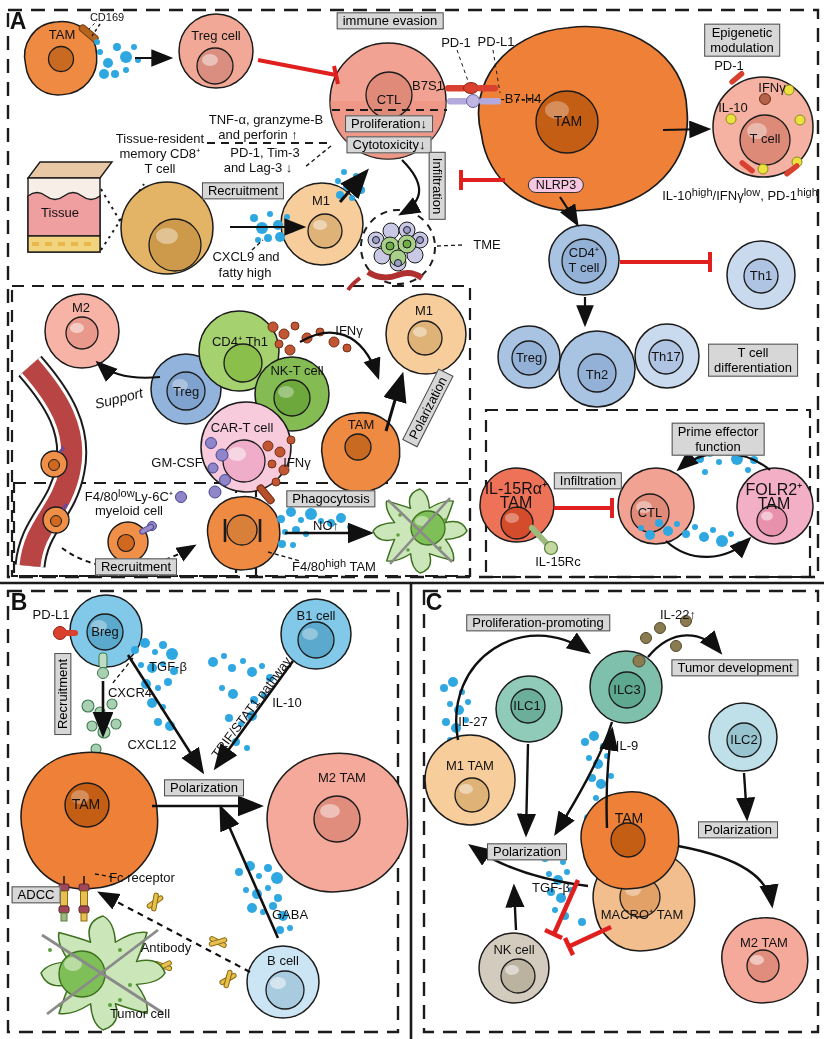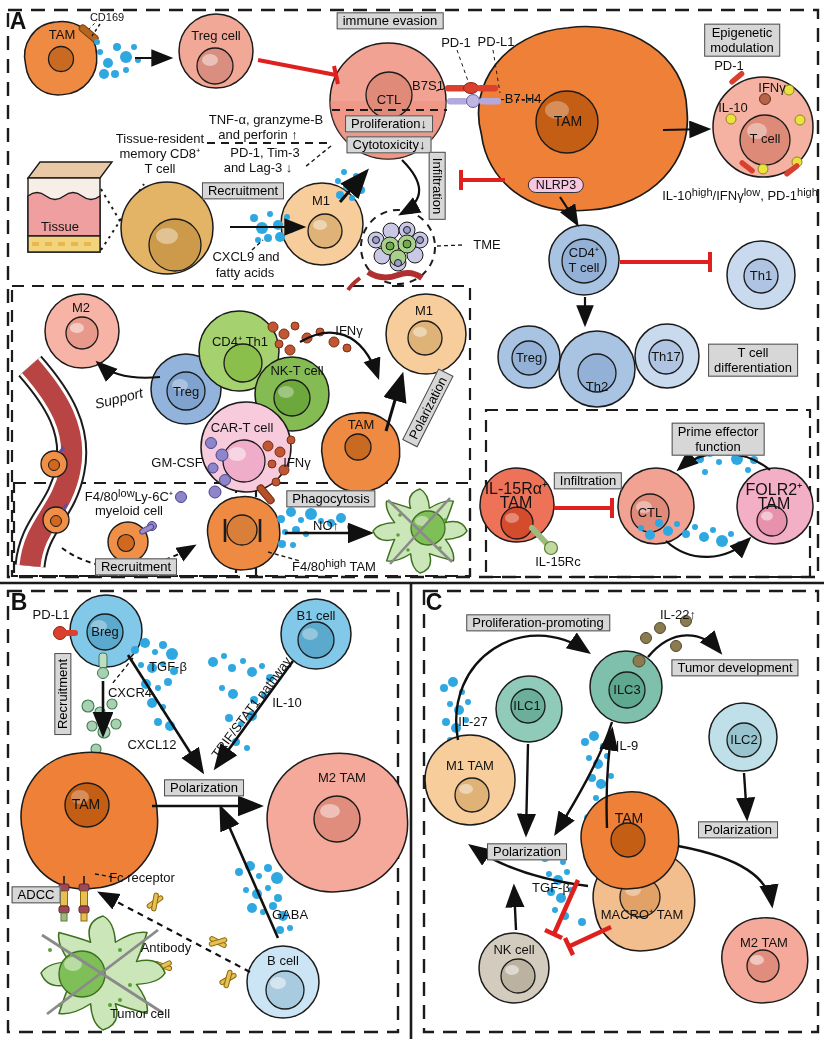--- a/index.html
+++ b/index.html
@@ -670,43 +670,43 @@
 <div class="lbl" style="left:521px;top:99px">-B7-H4</div>
 <div class="gbox s12" style="left:389px;top:124px">Proliferation↓</div>
 <div class="gbox s12" style="left:389px;top:145px">Cytotoxicity↓</div>
 <div class="lbl" style="left:266px;top:120px">TNF-α, granzyme-B</div>
 <div class="lbl" style="left:258px;top:135px">and perforin ↑</div>
 <div class="lbl" style="left:265px;top:153px">PD-1, Tim-3</div>
 <div class="lbl" style="left:258px;top:168px">and Lag-3 ↓</div>
 <div class="lbl" style="left:160px;top:139px">Tissue-resident</div>
 <div class="lbl" style="left:160px;top:154px">memory CD8⁺</div>
 <div class="lbl" style="left:160px;top:169px">T cell</div>
-<div class="lbl" style="left:60px;top:227px">Tissue</div>
+<div class="lbl" style="left:60px;top:213px">Tissue</div>
 <div class="gbox" style="left:243px;top:191px">Recruitment</div>
 <div class="lbl" style="left:321px;top:201px">M1</div>
 <div class="lbl" style="left:246px;top:257px">CXCL9 and</div>
-<div class="lbl" style="left:245px;top:273px">fatty acids</div>
+<div class="lbl" style="left:245px;top:273px">fatty high</div>
 <div class="gbox s12" style="left:437px;top:186px;transform:translate(-50%,-50%) rotate(90deg)">Infiltration</div>
 <div class="lbl" style="left:487px;top:245px">TME</div>
 <div class="lbl s14" style="left:568px;top:122px">TAM</div>
 <div class="pill" style="left:556px;top:185px">NLRP3</div>
 <div class="gbox" style="left:742px;top:40px">
   <div>Epigenetic</div>
   <div>modulation</div>
 </div>
 <div class="lbl" style="left:729px;top:66px">PD-1</div>
 <div class="lbl" style="left:772px;top:88px">IFNγ</div>
 <div class="lbl" style="left:733px;top:108px">IL-10</div>
 <div class="lbl" style="left:765px;top:139px">T cell</div>
 <div class="lbl" style="left:740px;top:195px"><span>IL-10</span><span class="sup">high</span><span>/IFNγ</span><span class="sup">low</span><span>, PD-1</span><span class="sup">high</span></div>
 <div class="lbl" style="left:584px;top:253px">CD4⁺</div>
 <div class="lbl" style="left:584px;top:268px">T cell</div>
 <div class="lbl" style="left:761px;top:276px">Th1</div>
 <div class="lbl" style="left:529px;top:358px">Treg</div>
-<div class="lbl" style="left:597px;top:387px">Th2</div>
+<div class="lbl" style="left:597px;top:375px">Th2</div>
 <div class="lbl" style="left:666px;top:357px">Th17</div>
 <div class="gbox" style="left:753px;top:360px">
   <div>T cell</div>
   <div>differentiation</div>
 </div>
 <div class="lbl" style="left:81px;top:308px">M2</div>
 <div class="lbl s14 it" style="left:119px;top:399px;transform:translate(-50%,-50%) rotate(-14deg)">Support</div>
 <div class="lbl" style="left:186px;top:392px">Treg</div>
 <div class="lbl" style="left:240px;top:342px">CD4⁺ Th1</div>
 <div class="lbl" style="left:297px;top:371px">NK-T cell</div>

